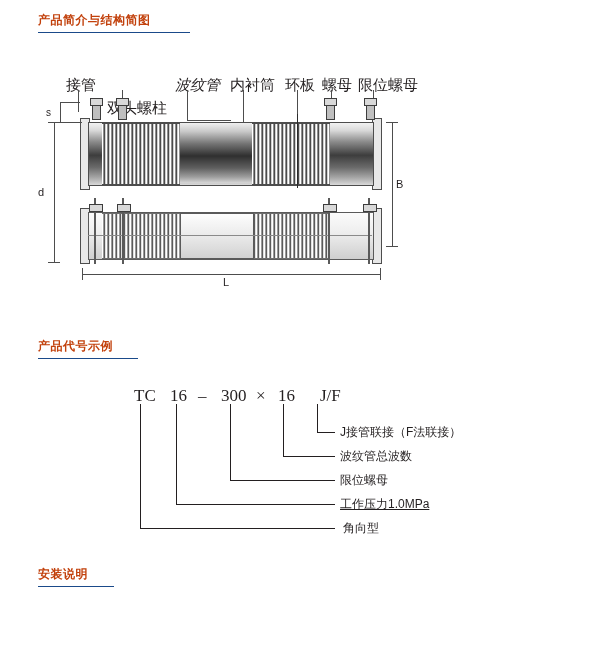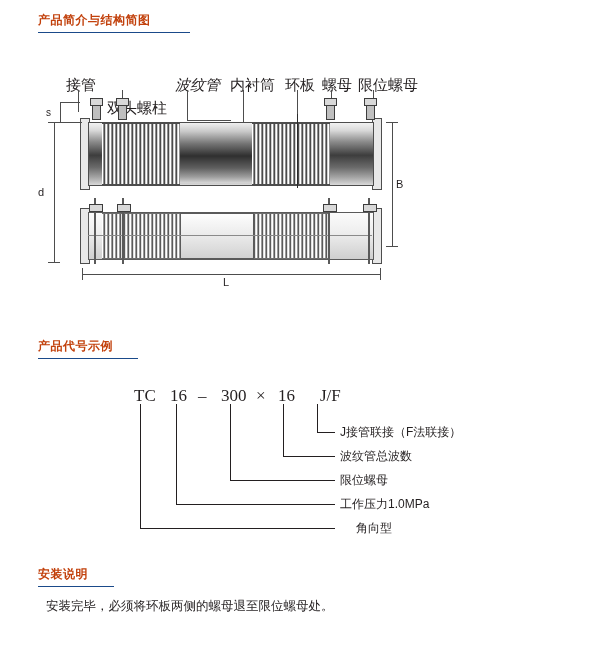--- a/index.html
+++ b/index.html
@@ -245,22 +245,21 @@
 
   <div class="leader-v" style="left:136px; top:32px; height:100px;"></div>
   <div class="leader-h" style="left:136px; top:132px; width:159px;"></div>
 
   <div class="leader-v" style="left:100px; top:32px; height:124px;"></div>
   <div class="leader-h" style="left:100px; top:156px; width:195px;"></div>
 
   <div class="code-desc" style="left:300px; top:52px;">J接管联接（F法联接）</div>
   <div class="code-desc" style="left:300px; top:76px;">波纹管总波数</div>
   <div class="code-desc" style="left:300px; top:100px;">限位螺母</div>
-  <div class="code-desc" style="left:300px; top:124px;">工作压力1.0MPa</div>
-  <div class="code-desc" style="left:316px; top:148px;">角向型</div>
+  <div class="code-desc" style="left:300px; top:124px;text-decoration:underline;">工作压力1.0MPa</div>
+  <div class="code-desc" style="left:303px; top:148px;">角向型</div>
 </div>
 
 <div class="section-title" style="left:38px; top:566px;">安装说明</div>
 <div class="section-rule" style="left:38px; top:586px; width:76px;"></div>
 
 <div id="notes">
-  <p>安装完毕，必须将环板两侧的螺母退至限位螺母处。</p>
 </div>
 
 </body></html>

